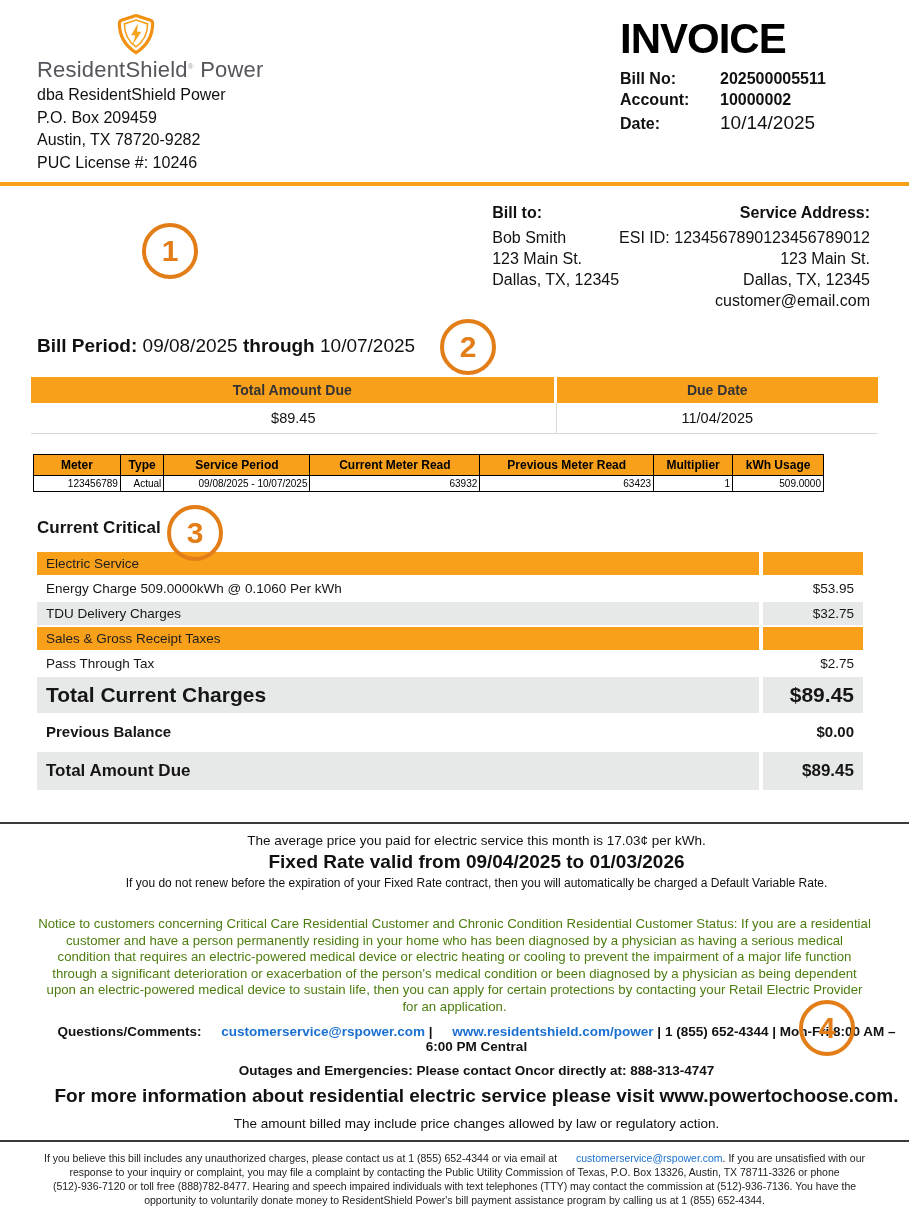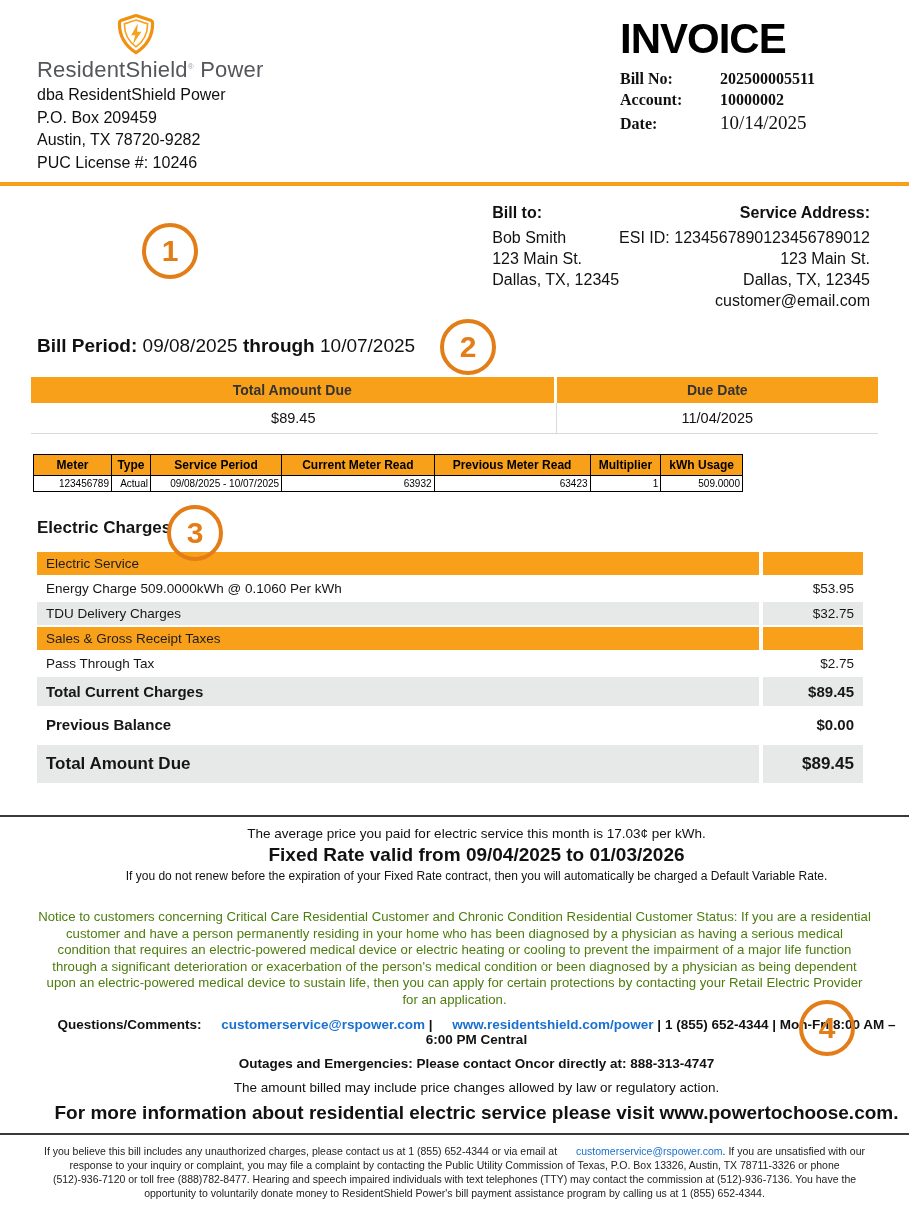--- a/index.html
+++ b/index.html
@@ -9,53 +9,53 @@
     font-family:"Liberation Sans", sans-serif; color:#111; overflow:hidden;
   }
   
   .header { display:flex; justify-content:space-between; padding:14px 39px 0 37px; }
   .logo-wrap { margin-left:80px; height:42px; }
   .brand { font-size:22px; color:#54565B; letter-spacing:0.2px; margin-top:1px; white-space:nowrap; }
   .brand .reg { font-size:8px; vertical-align:super; color:#9a9a9a; }
   .addr { font-size:16px; line-height:20.5px; color:#101010; margin-top:2px; }
   .invoice-meta { padding-top:2px; width:250px; }
   .invoice-title { font-size:42px; font-weight:bold; letter-spacing:-1px; color:#000; line-height:46px; }
-  .meta-grid { margin-top:8px; display:grid; grid-template-columns:100px 1fr; row-gap:3px; font-size:16px; align-items:baseline;font-family:Liberation Serif, serif; }
+  .meta-grid { margin-top:8px; display:grid; grid-template-columns:100px 1fr; row-gap:3px; font-size:16px; align-items:baseline; }
   .ml { font-weight:bold; }
   .mv { font-weight:bold; }
   .mv.date { font-weight:normal; font-size:19px; }
   .orange-rule { height:4px; background:#F9A01B; margin-top:9px; }
   
   .addresses { display:flex; justify-content:flex-end; padding:18px 39px 0 37px; }
   .bill-to .lbl, .svc .lbl { font-weight:bold; font-size:16px; margin-bottom:5px; }
   .bill-to .line, .svc .line { font-size:16px; line-height:21px; }
   .svc { text-align:right; }
   
   .bill-period { padding-left:37px; margin-top:24px; font-size:19px; color:#111; }
   .bp-b { font-weight:bold; }
   
   .amount-table { margin:20px 31px 0 31px; width:847px; border-collapse:separate; border-spacing:0; }
   .amount-table th { background:#F9A01B; color:#333; font-size:14px; font-weight:bold; text-align:center; padding:5px 4px; }
   .amount-table th:first-child { border-right:3px solid #fff; }
   .amount-table td { font-size:14.5px; text-align:center; padding:7px 4px; border-bottom:1px solid #D8DADA; }
   .amount-table td:first-child { border-right:1px solid #D8DADA; }
   
-  .meter-table { margin:20px 43px 15px 33px; width:710px; border-collapse:collapse; }
+  .meter-table { margin:20px 43px 15px 33px; width:791px; border-collapse:collapse; }
   .meter-table th { background:#F9A01B; border:1px solid #000; font-size:12px; font-weight:bold; padding:3px 2px; color:#000; }
   .meter-table td { border:1px solid #000; text-align:right; padding:2px; font-size:10px; color:#000; }
   
   .charges-title { margin:26px 0 8px 37px; font-size:17px; font-weight:bold; color:#151515; }
   .charges { margin:14px 46px 0 37px; }
   .crow { display:flex; gap:4px; margin-bottom:2px; font-size:13.5px; color:#161616; }
   .crow .clabel { flex:1; padding:4px 9px; }
   .crow .camt { width:100px; text-align:right; padding:4px 9px; }
   .crow.band  > div { background:#F9A01B; color:#1d1d1d; }
   .crow.w     > div { background:#fff; }
   .crow.g     > div { background:#E7E9E9; }
-  .crow.total > div { background:#E7E9E9; font-weight:bold; font-size:15px; padding:6px 9px; }
+  .crow.total > div { background:#E7E9E9; font-weight:bold; font-size:21px; padding:6px 9px; }
   .crow.prev  > div { background:#fff; font-weight:bold; font-size:15px; padding:7px 9px; margin-top:1px; }
   .crow.grand > div { background:#E7E9E9; font-weight:bold; font-size:17px; padding:9px 9px; margin-top:3px; }
   
   .dark-rule { height:2px; background:#3A3A3A; }
   .rule1 { margin-top:32px; }
   .rule2 { margin-top:9px; }
   .ctr { text-align:center;padding-left:44px; }
   .avg-price { margin-top:9px; font-size:13.5px; }
   .fixed-rate { margin-top:3px; font-size:19px; font-weight:bold; }
   .renew-note { margin-top:3px; font-size:12px; }
@@ -166,21 +166,21 @@
       <td>Actual</td>
       <td>09/08/2025 - 10/07/2025</td>
       <td>63932</td>
       <td>63423</td>
       <td>1</td>
       <td>509.0000</td>
     </tr>
   </tbody>
     </table>
 
-  <div class="charges-title">Electric Charges</div>
+  <div class="charges-title">Current Critical</div>
   <div class="charges">
     <div class="crow band">
       <div class="clabel">Electric Service</div>
         <div class="camt"></div>
     </div>
     <div class="crow w">
       <div class="clabel">Energy Charge 509.0000kWh @ 0.1060 Per kWh</div>
         <div class="camt">$53.95</div>
     </div>
     <div class="crow g">
@@ -212,22 +212,22 @@
   <div class="dark-rule rule1"></div>
   <div class="ctr avg-price">The average price you paid for electric service this month is 17.03¢ per kWh.</div>
   <div class="ctr fixed-rate">Fixed Rate valid from 09/04/2025 to 01/03/2026</div>
   <div class="ctr renew-note">If you do not renew before the expiration of your Fixed Rate contract, then you will automatically be charged a Default Variable Rate.</div>
 
   <div class="ctr notice">Notice to customers concerning Critical Care Residential Customer and Chronic Condition Residential Customer Status: If you are a residential customer and have a person permanently residing in your home who has been diagnosed by a physician as having a serious medical condition that requires an electric-powered medical device or electric heating or cooling to prevent the impairment of a major life function through a significant deterioration or exacerbation of the person's medical condition or been diagnosed by a physician as being dependent upon an electric-powered medical device to sustain life, then you can apply for certain protections by contacting your Retail Electric Provider for an application.</div>
 
   <div class="ctr questions"><span>Questions/Comments: </span><span class="link">customerservice@rspower.com</span><span> | </span><span class="link">www.residentshield.com/power</span><span> | 1 (855) 652-4344 | Mon-Fri 8:00 AM – 6:00 PM Central</span></div>
 
   <div class="ctr outages">Outages and Emergencies:  Please contact Oncor directly at: 888-313-4747</div>
+  <div class="ctr more-info">For more information about residential electric service please visit www.powertochoose.com.</div>
   <div class="ctr amount-note">The amount billed may include price changes allowed by law or regulatory action.</div>
-  <div class="ctr more-info">For more information about residential electric service please visit www.powertochoose.com.</div>
 
   <div class="dark-rule rule2"></div>
 
   <div class="ctr fine-print"><span>If you believe this bill includes any unauthorized charges, please contact us at 1 (855) 652-4344 or via email at </span><span class="link">customerservice@rspower.com</span><span>. If you are unsatisfied with our response to your inquiry or complaint, you may file a complaint by contacting the Public Utility Commission of Texas, P.O. Box 13326, Austin, TX 78711-3326 or phone (512)-936-7120 or toll free (888)782-8477. Hearing and speech impaired individuals with text telephones (TTY) may contact the commission at (512)-936-7136. You have the opportunity to voluntarily donate money to ResidentShield Power's bill payment assistance program by calling us at 1 (855) 652-4344.</span></div>
 
   <div class="ann ann1">1</div>
   <div class="ann ann2">2</div>
   <div class="ann ann3">3</div>
   <div class="ann ann4">4</div>
 

